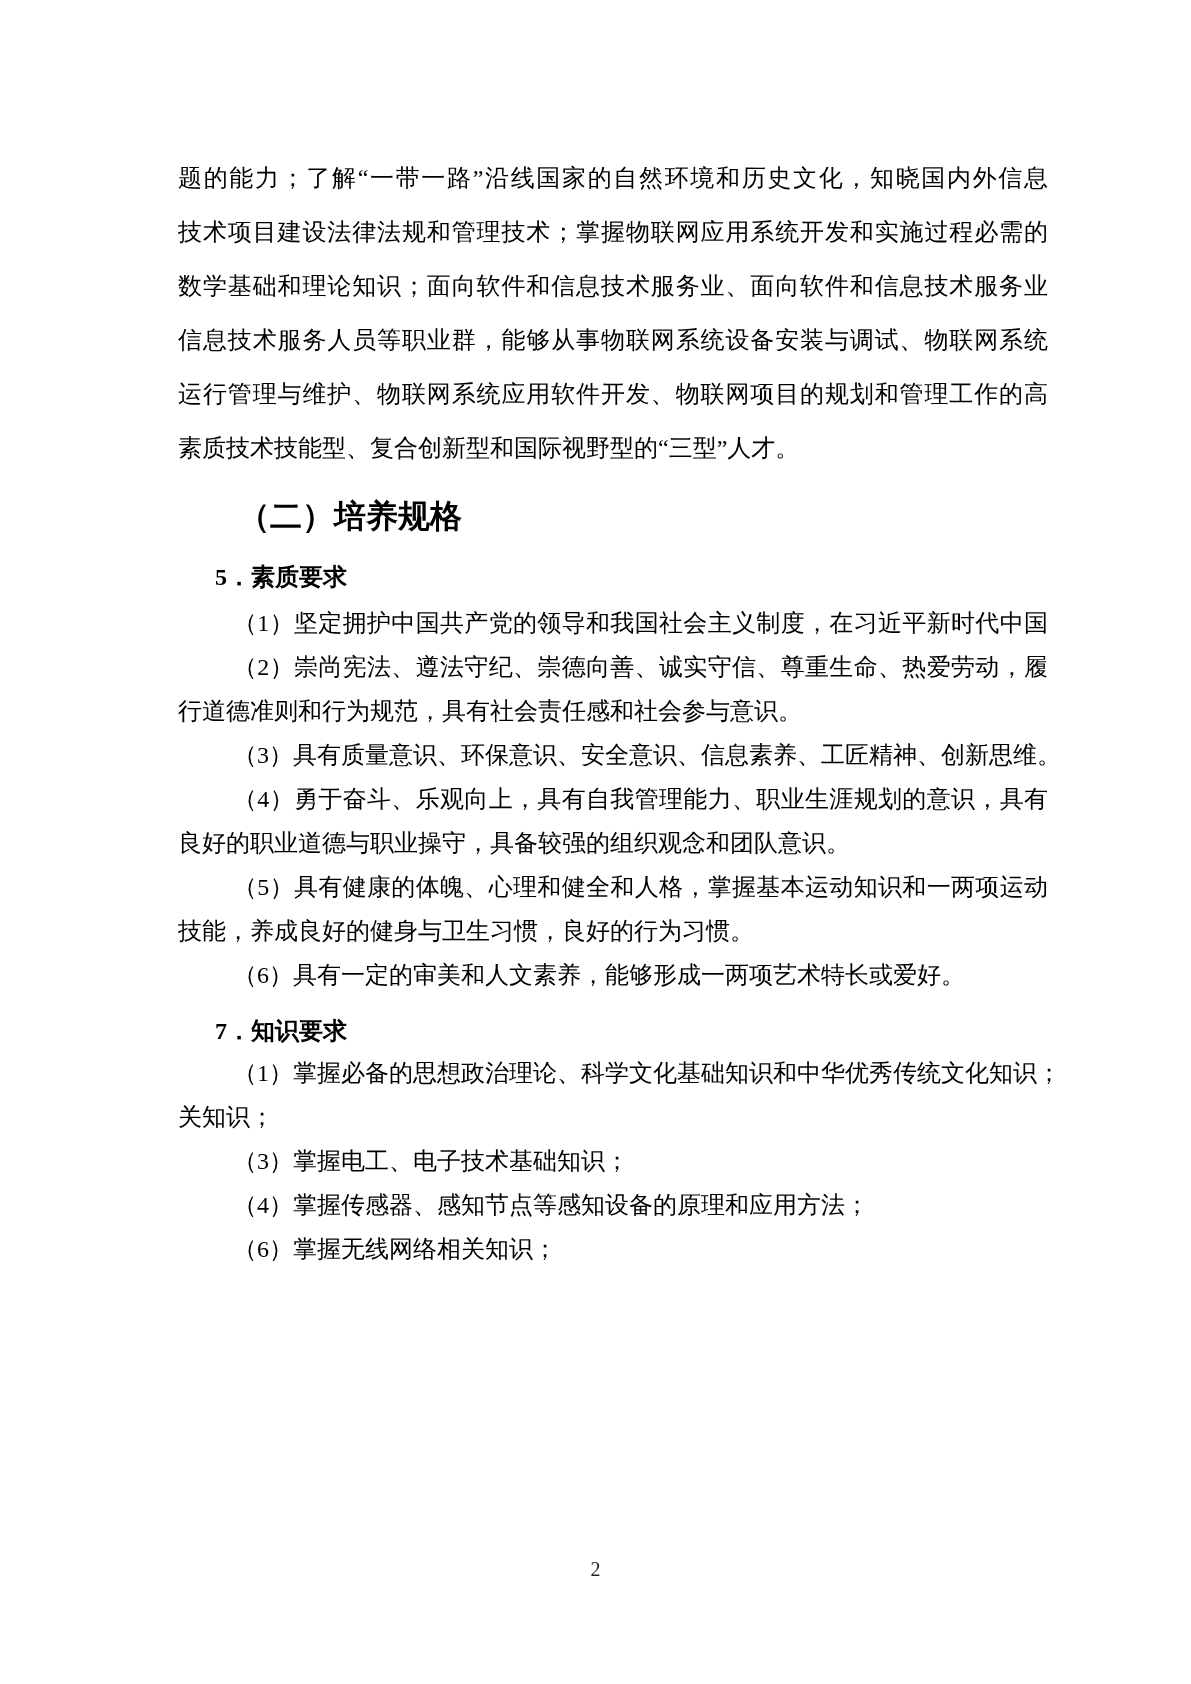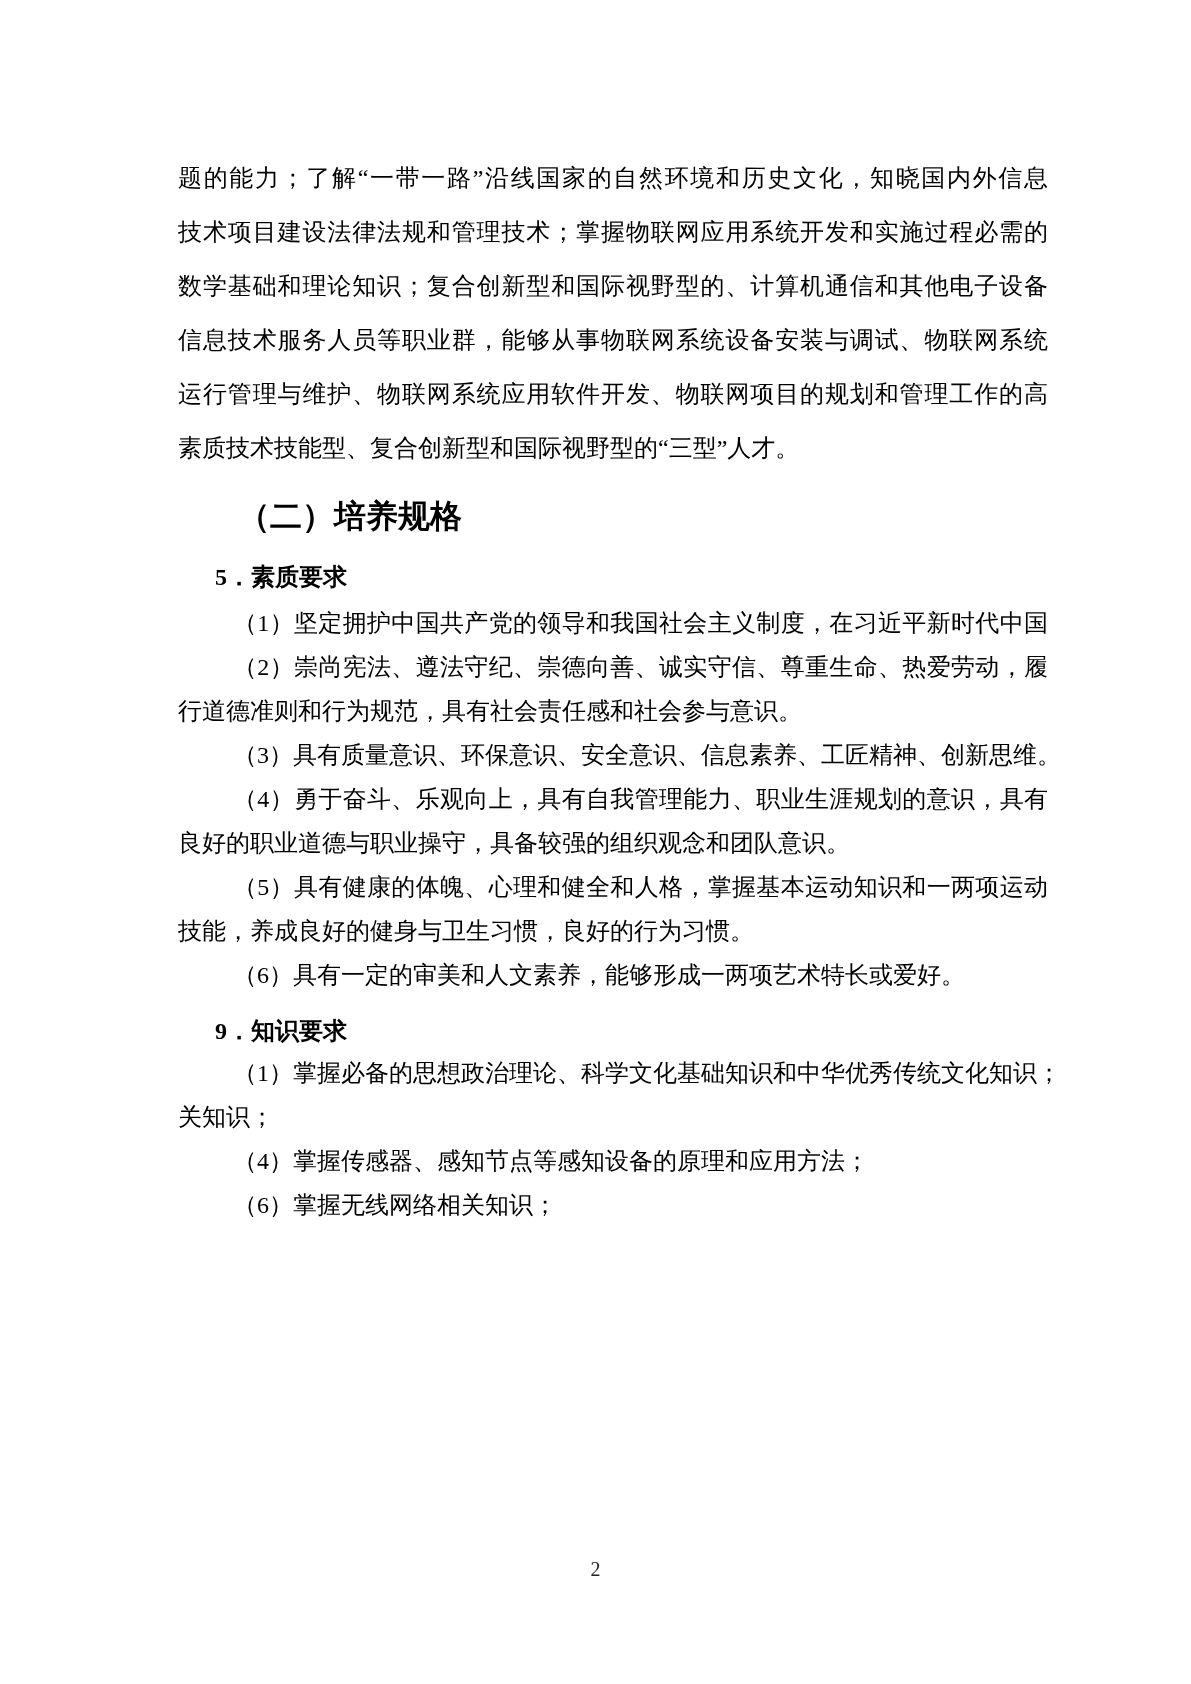--- a/index.html
+++ b/index.html
@@ -79,21 +79,21 @@
 </head>
 <body>
 
 <div class="page">
   <div class="content">
 
     <div class="intro body-text">
         <div class="para">
           <div class="line first">题的能力；了解“一带一路”沿线国家的自然环境和历史文化，知晓国内外信息</div>
           <div class="line">技术项目建设法律法规和管理技术；掌握物联网应用系统开发和实施过程必需的</div>
-          <div class="line">数学基础和理论知识；复合创新型和国际视野型的、计算机通信和其他电子设备</div>
+          <div class="line">数学基础和理论知识；面向软件和信息技术服务业、面向软件和信息技术服务业</div>
           <div class="line">信息技术服务人员等职业群，能够从事物联网系统设备安装与调试、物联网系统</div>
           <div class="line">运行管理与维护、物联网系统应用软件开发、物联网项目的规划和管理工作的高</div>
           <div class="line plast">素质技术技能型、复合创新型和国际视野型的“三型”人才。</div>
         </div>
       </div>
 
     <h1 class="sec">（二）培养规格</h1>
 
     <h2 class="sub first-sub">5．素质要求</h2>
 
@@ -114,28 +114,31 @@
         </div>
         <div class="para">
           <div class="line first">（5）具有健康的体魄、心理和健全和人格，掌握基本运动知识和一两项运动</div>
           <div class="line plast">技能，养成良好的健身与卫生习惯，良好的行为习惯。</div>
         </div>
         <div class="para">
           <div class="line first plast">（6）具有一定的审美和人文素养，能够形成一两项艺术特长或爱好。</div>
         </div>
       </div>
 
-    <h2 class="sub second-sub">9．知识要求</h2>
+    <h2 class="sub second-sub">7．知识要求</h2>
 
     <div class="body knowledge">
         <div class="para">
           <div class="line first plast">（1）掌握必备的思想政治理论、科学文化基础知识和中华优秀传统文化知识；</div>
         </div>
         <div class="para">
           <div class="line plast">关知识；</div>
+        </div>
+        <div class="para">
+          <div class="line first plast">（3）掌握电工、电子技术基础知识；</div>
         </div>
         <div class="para">
           <div class="line first plast">（4）掌握传感器、感知节点等感知设备的原理和应用方法；</div>
         </div>
         <div class="para">
           <div class="line first plast">（6）掌握无线网络相关知识；</div>
         </div>
       </div>
 
   </div>

